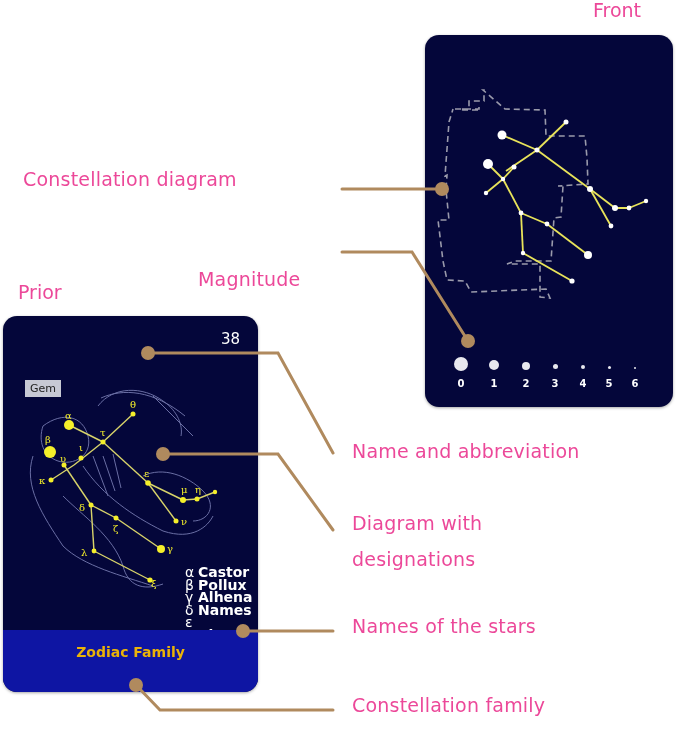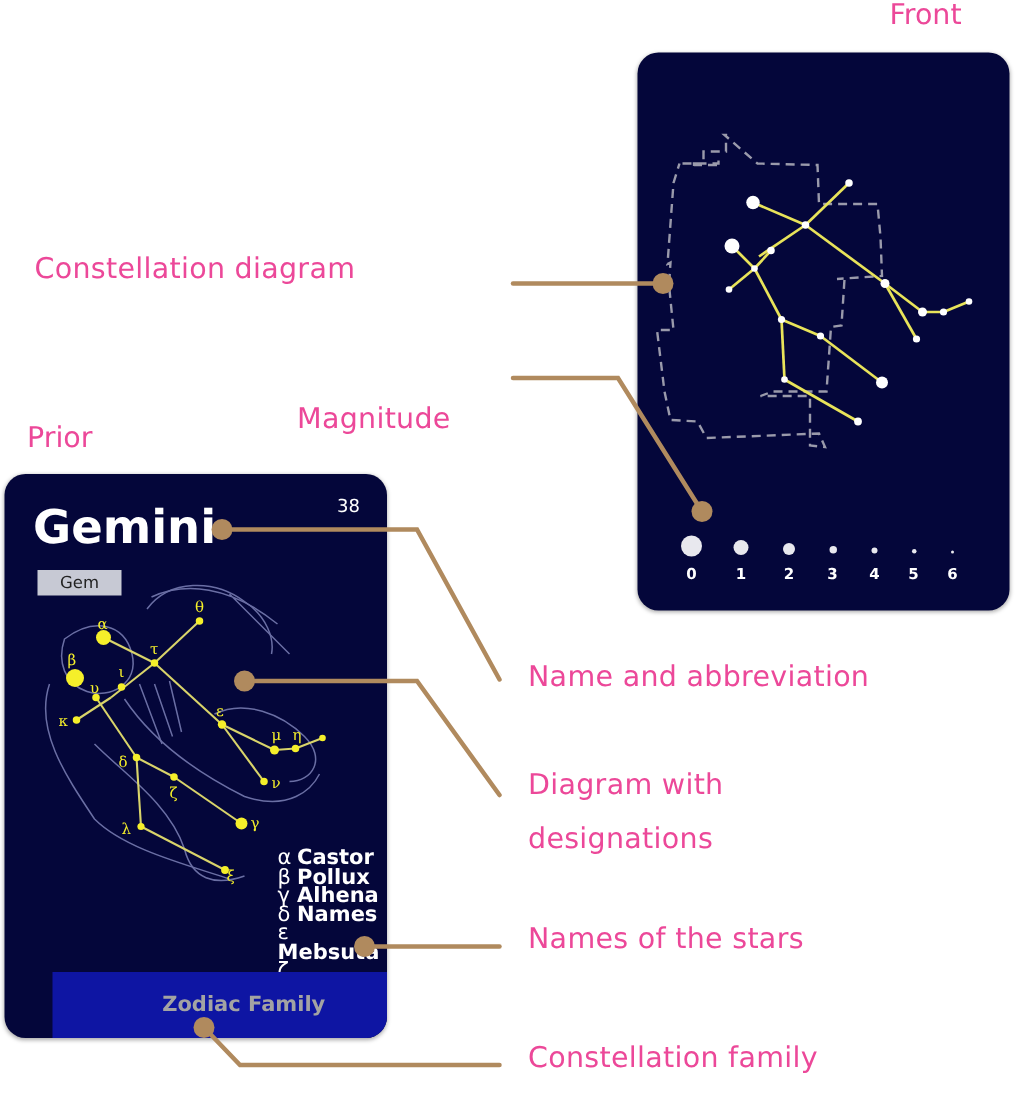--- a/index.html
+++ b/index.html
@@ -4,23 +4,23 @@
 <style>
   html, body { margin:0; padding:0; background:#ffffff; }
   body { width:679px; height:730px; position:relative; overflow:hidden; font-family:"DejaVu Sans", sans-serif; }
   .label { position:absolute; color:#ec4899; font-family:"DejaVu Sans", sans-serif; white-space:nowrap; }
   .lbl-big { font-size:19px; letter-spacing:0.2px; }
   .lbl-small { font-size:19px; }
   .card { position:absolute; border-radius:14px; overflow:hidden; }
   .card-front { left:425px; top:35px; width:248px; height:372px; background:#04063a; box-shadow:0 1px 3px rgba(0,0,0,0.35); }
   .card-back { left:3px; top:316px; width:255px; height:376px; background:#04063a; box-shadow:0 1px 3px rgba(0,0,0,0.35); }
   .back-title { position:absolute; left:19px; top:18px; color:#fff; font-size:31px; font-weight:bold; font-family:"DejaVu Sans", sans-serif; }
-  .back-number { position:absolute; right:18px; top:14px; color:#fff; font-size:12px; }
-  .abbr { position:absolute; left:22px; top:64px; background:#c7c9d4; color:#222; font-size:11px; padding:2px 15px; }
-  .footer { position:absolute; left:0; bottom:0; width:100%; height:44px; background:#0e15a3; color:#a3a3a3; text-align:center; line-height:44px; font-weight:bold; font-size:14px;margin-left:32px; }
+  .back-number { position:absolute; right:18px; top:14px; color:#fff; font-size:15px; }
+  .abbr { position:absolute; left:22px; top:64px; background:#c7c9d4; color:#222; font-size:11px; padding:2px 5px; }
+  .footer { position:absolute; left:0; bottom:0; width:100%; height:62px; background:#0e15a3; color:#eab308; text-align:center; line-height:44px; font-weight:bold; font-size:14px; }
   .stars-left, .stars-right { position:absolute; color:#fff; font-size:14px; font-weight:bold; line-height:12.5px; }
   .stars-left { left:30px; top:260px; }
   .stars-right { left:182px; top:250px; }
   .star-row span.g { display:inline-block; width:13px; font-weight:normal; }
   .mag-row { position:absolute; left:28px; top:322px; width:200px; height:40px; }
   .mag { position:absolute; top:0; width:20px; text-align:center; }
   .mag .dot { background:#e8e8ee; border-radius:50%; margin:0 auto; }
   .mag .num { color:#fff; font-size:10px; font-weight:bold; position:absolute; top:21px; left:0; width:20px; text-align:center; }
   svg.overlay { position:absolute; left:0; top:0; pointer-events:none; }
 </style>
@@ -106,21 +106,20 @@
         <div class="num">5</div>
       </div>
     <div class="mag" style="left:172px;">
         <div class="dot" style="width:2px;height:2px;margin-top:10px;"></div>
         <div class="num">6</div>
       </div>
   </div>
 </div>
 
 <div class="card card-back">
-  <div class="back-title">Gemini</div>
   <div class="back-number">38</div>
   <div class="abbr">Gem</div>
 
   <svg width="255" height="376" style="position:absolute;left:0;top:0;">
 
     <g fill="none" stroke="#8d92c8" stroke-width="1" opacity="0.75">
       <path d="M95 90 C110 70 140 70 160 85 C175 95 180 110 178 120"></path>
       <path d="M98 82 C120 72 150 74 182 100 M150 80 L190 120"></path>
       <path d="M40 110 C60 95 80 100 85 120 C90 140 70 150 55 145 C40 140 35 125 40 110 Z"></path>
       <path d="M30 140 C20 170 40 200 60 230 C80 250 120 260 150 270"></path>

